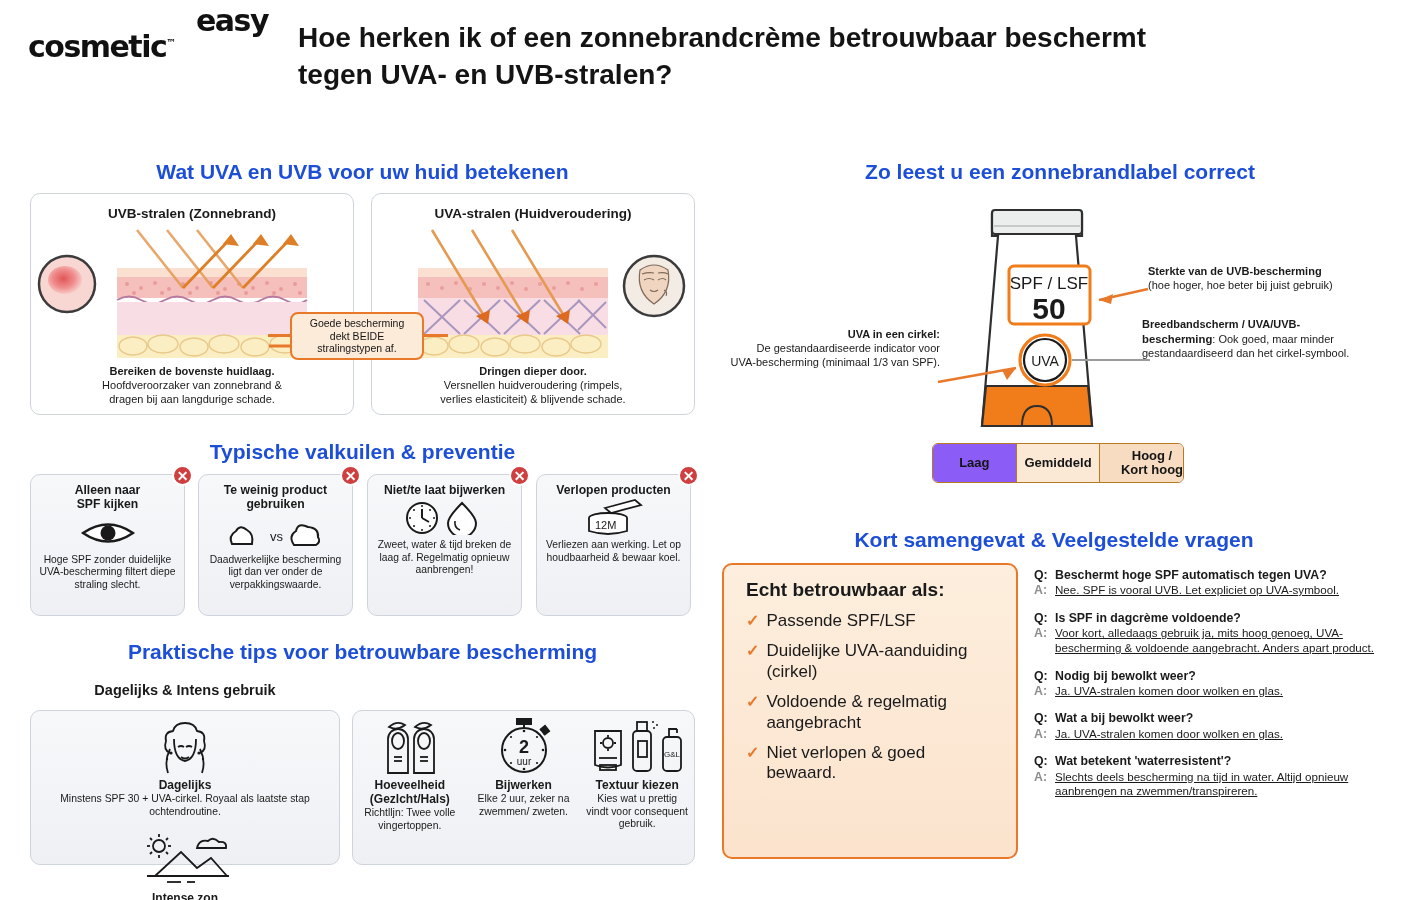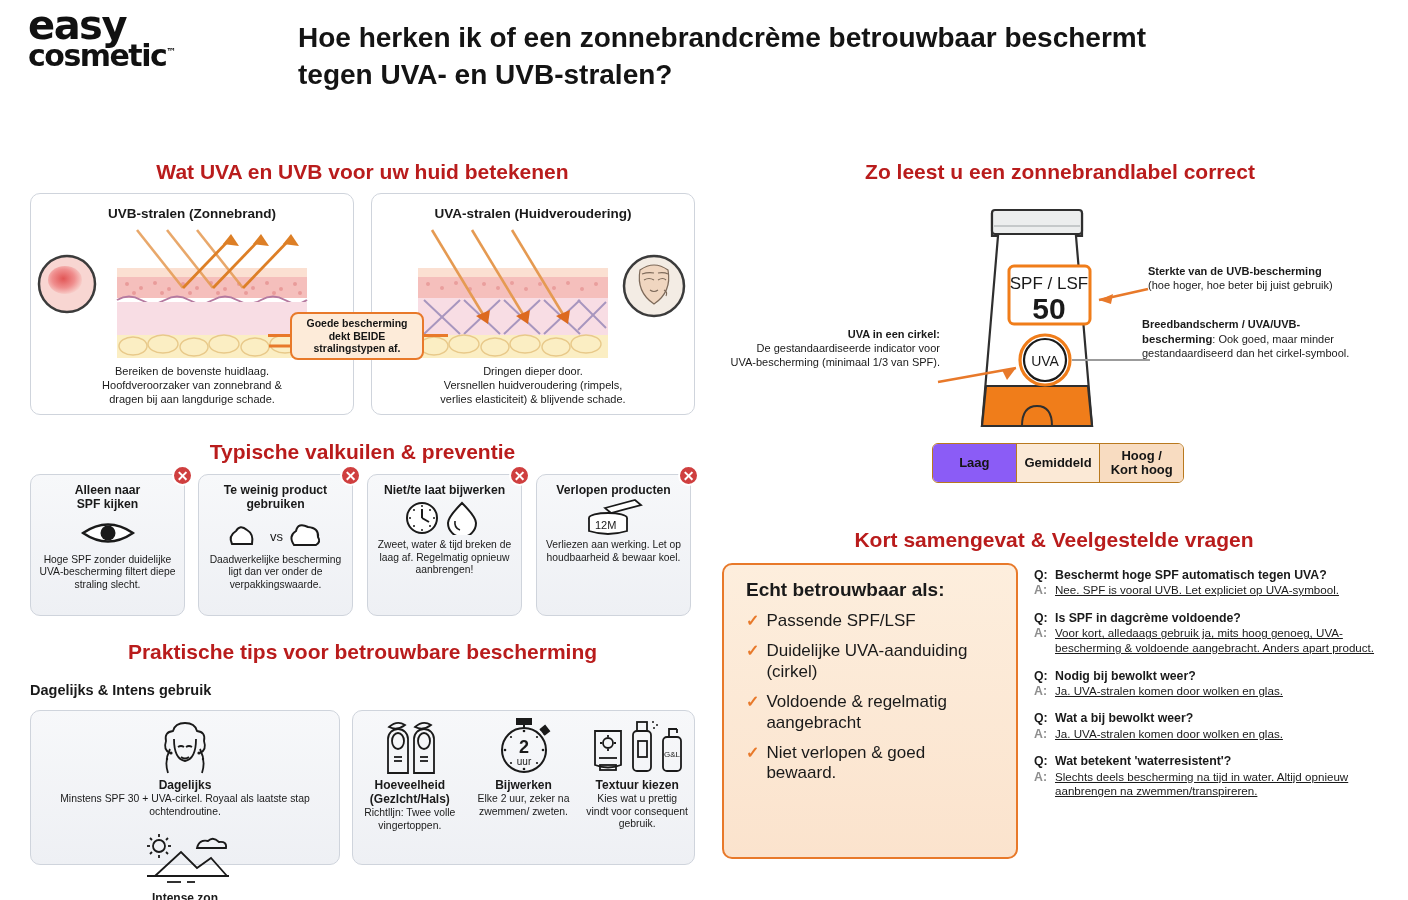--- a/index.html
+++ b/index.html
@@ -11,94 +11,94 @@
     overflow: hidden;
   }
   .page { position: relative; width: 1408px; height: 900px; }
 
   
   .logo { position: absolute; left: 28px; top: 8px; width: 240px; }
   .logo-line1, .logo-line2 {
     font-weight: 900; color: #111; letter-spacing: -1.5px; line-height: 0.88;
     font-family: "DejaVu Sans", sans-serif;
   }
-  .logo-line1 { font-size: 40px; }
+  .logo-line1 { font-size: 30px; text-align: right; }
   .logo-line2 { font-size: 30px; }
   .logo-tm { font-size: 10px; vertical-align: super; letter-spacing: 0; font-weight: 700;}
 
   .main-title {
     position: absolute; left: 298px; top: 20px; width: 1000px;
     font-size: 28px; font-weight: bold; line-height: 1.32; color: #141414;
   }
 
   
-  .sec-title { font-size: 21px; font-weight: bold; text-align: center; color: #b91c1c; }
+  .sec-title { font-size: 21px; font-weight: bold; text-align: center; color: #1d4ed8; }
   .card {
     background: linear-gradient(180deg,#f7f8fa 0%, #eef0f4 100%);
     border: 1px solid #cfd4dc; border-radius: 10px;
   }
-  .cap-b { font-weight: normal; margin-top: 17px; }
+  .cap-b { font-weight: bold; margin-top: 17px; }
 
   
   .uv-wrap { position: absolute; left: 30px; top: 193px; width: 665px; height: 222px; }
   .uv-panel {
     position: absolute; top: 0; width: 324px; height: 222px;
     background: #fff; border: 1px solid #cfd4dc; border-radius: 10px;
   }
   .uv-panel.left { left: 0; }
   .uv-panel.right { left: 341px; }
   .uv-head { text-align: center; font-size: 13.5px; font-weight: bold; margin-top: 12px; }
   .uv-foot { position: absolute; bottom: 8px; left: 6px; right: 6px; text-align: center;
              font-size: 11px; line-height: 1.28; }
 
   
   .callout {
     position: absolute; left: 290px; top: 312px; width: 134px; height: 48px;
     background: #fdebd9; border: 2px solid #e8792a; border-radius: 8px;
     display: flex; align-items: center; justify-content: center; text-align: center;
-    font-size: 10.5px; font-weight: bold; line-height: 1.2; z-index: 5; color:#151515;
+    font-size: 10.5px; font-weight: normal; line-height: 1.2; z-index: 5; color:#151515;
   }
   .callout-arm { position: absolute; background: #e8792a; z-index: 4; }
 
   
   .pit-title { position: absolute; left: 30px; top: 440px; width: 665px; }
   .pit-wrap { position: absolute; left: 30px; top: 474px; width: 665px; height: 145px; }
   .pit-card { position: absolute; top: 0; width: 155px; height: 142px; padding: 8px 6px 6px; }
   .pit-card h4 { font-size: 12.2px; text-align: center; line-height: 1.18; font-weight: bold; }
   .pit-card p { font-size: 10.3px; text-align: center; line-height: 1.22; margin-top: 4px; }
   .pit-icon { height: 34px; display: flex; align-items: center; justify-content: center; margin-top: 4px; }
   .xbadge {
     position: absolute; right: -9px; top: -10px; width: 21px; height: 21px; border-radius: 50%;
     background: #cf3f3f; color: #fff; font-size: 14px; font-weight: bold; line-height: 19px;
     text-align: center; border: 2px solid #fff; z-index: 3;
   }
 
   
   .tips-title { position: absolute; left: 30px; top: 640px; width: 665px; }
-  .sub-title { font-size: 14.5px; font-weight: bold; }
+  .sub-title { font-size: 14.5px; font-weight: bold; text-align: center; }
   .tips-left { position: absolute; left: 30px; top: 710px; width: 310px; height: 155px; flex-direction: column; }
   .tips-right { position: absolute; left: 352px; top: 710px; width: 343px; height: 155px; }
   .tipcell { flex: 1; padding: 6px 5px; text-align: center; }
   .tipcell .ic { height: 58px; display:flex; align-items:flex-end; justify-content:center; }
   .tipcell h5 { font-size: 12px; font-weight: bold; margin-top: 3px; }
   .tipcell p { font-size: 10.4px; line-height: 1.22; margin-top: 1px; }
 
   
   .label-title { position: absolute; left: 730px; top: 160px; width: 660px; }
   .tube-area { position: absolute; left: 730px; top: 190px; width: 660px; height: 250px; }
   .ann { position: absolute; font-size: 11px; line-height: 1.26; }
   .ann b { font-size: 11.3px; }
   .lvl-bar {
     position: absolute; left: 932px; top: 443px; width: 252px; height: 40px;
     border: 1px solid #b9791e; border-radius: 6px; display: flex; overflow: hidden;
   }
   .lvl { flex: 1; display: flex; align-items: center; justify-content: center;
          text-align: center; font-size: 13px; font-weight: bold; line-height: 1.06;
          border-right: 1px solid #b9791e; color:#151515; }
-  .lvl:last-child { border-right: none; }
+  .lvl:last-child { border-right: none; justify-content: flex-end; }
 
   
   .sum-title { position: absolute; left: 720px; top: 528px; width: 668px; }
   .sum-box {
     position: absolute; left: 722px; top: 563px; width: 296px; height: 296px;
     background: linear-gradient(180deg,#fdeedd 0%, #fbe3cd 100%);
     border: 2px solid #e8792a; border-radius: 10px; padding: 14px 22px;
   }
   .sum-box h3 { font-size: 19px; font-weight: bold; margin-bottom: 10px; }
   .sum-item { display: flex; gap: 7px; font-size: 17px; line-height: 1.2; margin-bottom: 10px; }

